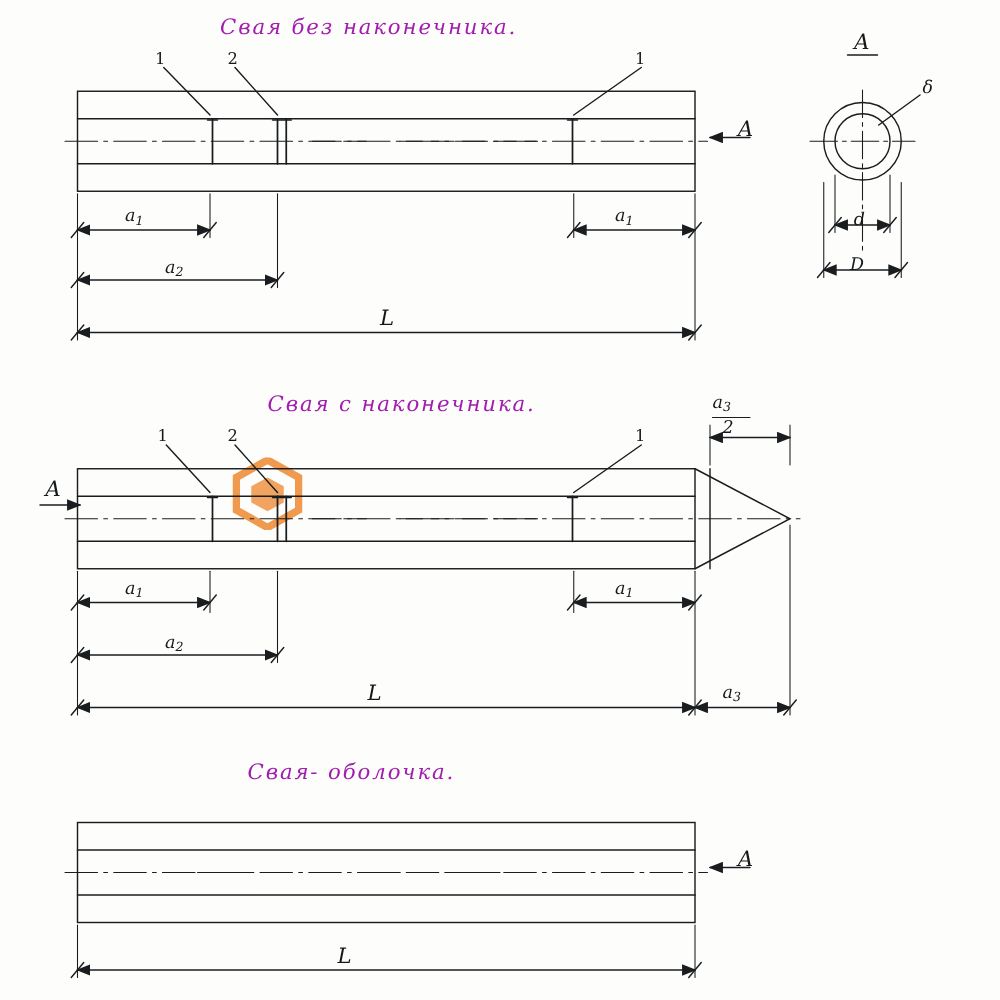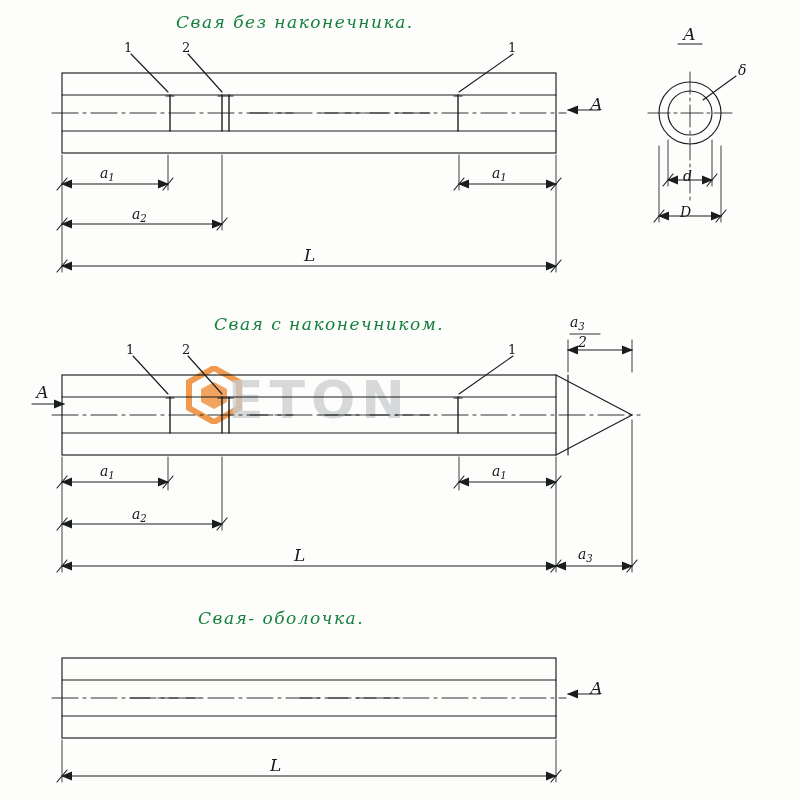--- a/index.html
+++ b/index.html
@@ -20,21 +20,21 @@
     left: 0;
     top: 0;
     width: 800px;
     height: 800px;
   }
   .ttl {
     position: absolute;
     font-family: "DejaVu Serif", serif;
     font-style: italic;
     font-size: 17px;
-    color: #15803d;
+    color: #a21caf;
     letter-spacing: 1.5px;
     white-space: nowrap;
   }
   .lbl {
     position: absolute;
     font-family: "DejaVu Serif", serif;
     font-style: italic;
     font-size: 14px;
     color: #15181a;
     white-space: nowrap;
@@ -85,21 +85,20 @@
 </style>
 </head>
 <body>
 
 <div id="page">
 
   <svg class="wm wm-hex" viewBox="0 0 56 58">
     <polygon points="28,2 53,16 53,42 28,56 3,42 3,16" fill="none" stroke="#ef9a4e" stroke-width="6"></polygon>
     <polygon points="28,16 41,23 41,36 28,43 15,36 15,23" fill="#ef9a4e" stroke="none" opacity="0.9"></polygon>
   </svg>
-  <div class="wm wm-beton">ETON</div>
 
   <svg id="drawing" viewBox="0 0 800 800">
     <defs>
       <marker id="ar" markerWidth="10" markerHeight="8" refX="9" refY="4" orient="auto">
         <path d="M0,0 L10,4 L0,8 z" fill="#1a1d1f"></path>
       </marker>
       <marker id="arL" markerWidth="10" markerHeight="8" refX="1" refY="4" orient="auto">
         <path d="M10,0 L0,4 L10,8 z" fill="#1a1d1f"></path>
       </marker>
     </defs>
@@ -264,21 +263,21 @@
         <line x1="62" y1="776" x2="556" y2="776" marker-start="url(#arL)" marker-end="url(#ar)"></line>
         <line x1="57" y1="782" x2="67" y2="770"></line>
         <line x1="551" y1="782" x2="561" y2="770"></line>
       </g>
 
       <line x1="570" y1="334" x2="600" y2="334" stroke-width="0.9"></line>
     </g>
   </svg>
 
   <div class="ttl" style="left:176px; top:12px;">Свая без наконечника.</div>
-  <div class="ttl" style="left:214px; top:314px;">Свая с наконечником.</div>
+  <div class="ttl" style="left:214px; top:314px;">Свая с наконечника.</div>
   <div class="ttl" style="left:198px; top:608px;">Свая- оболочка.</div>
 
   <div class="lbl big" style="left:683px; top:24px;">А</div>
   <div class="lbl big" style="left:590px; top:94px;">А</div>
   <div class="lbl big" style="left:36px; top:382px;">А</div>
   <div class="lbl big" style="left:590px; top:678px;">А</div>
 
   <div class="lbl num" style="left:124px; top:40px;">1</div>
   <div class="lbl num" style="left:182px; top:40px;">2</div>
   <div class="lbl num" style="left:508px; top:40px;">1</div>

